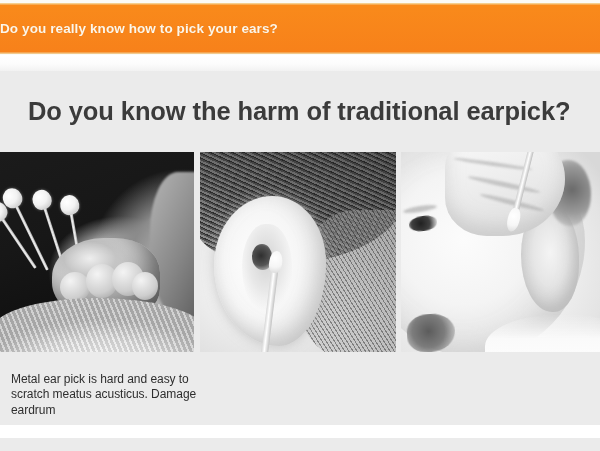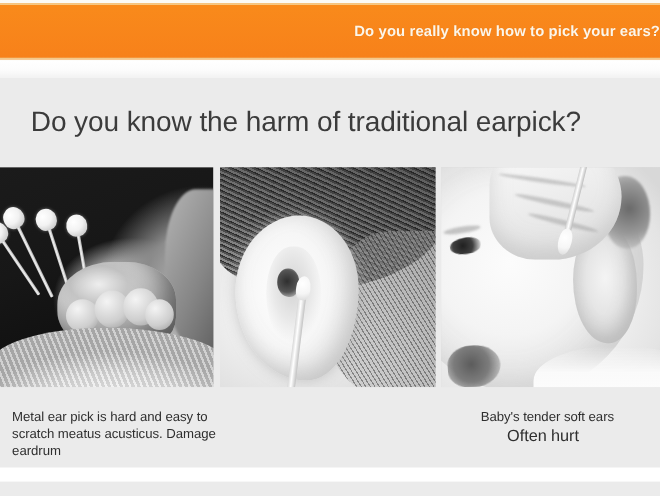--- a/index.html
+++ b/index.html
@@ -29,21 +29,21 @@
     position: absolute;
     left: 0; top: 3px;
     width: 600px; height: 51px;
     background: #f7871c;
     background-image: linear-gradient(to bottom,
         #f5cf8e 0px, #f5cf8e 1px,
         #f98a1b 2px, #f7811a 49px,
         #f2c98c 50px, #f2c98c 51px);
     display: flex;
     align-items: center;
-    justify-content: flex-end;
+    justify-content: flex-start;
   }
   .banner-text {
     color: #fdf6e9;
     font-size: 13.5px;
     font-weight: bold;
     letter-spacing: .1px;
     text-shadow: 0 0 1px rgba(0,0,0,.10);
     white-space: nowrap;
   }
 
@@ -61,21 +61,21 @@
     left: 0; top: 71px;
     width: 600px; height: 81px;
     background: #ebebeb;
     display: flex;
     align-items: center;
   }
   .headline {
     margin-left: 28px;
     color: #3b3b3b;
     font-size: 25.5px;
-    font-weight: 400;
+    font-weight: 700;
     letter-spacing: -0.1px;
     white-space: nowrap;
     text-align: right;
   }
 
   
   .photo-row {
     position: absolute;
     left: 0; top: 152px;
     width: 600px; height: 200px;
@@ -444,22 +444,18 @@
           <div class="swab3-tip"></div>
         </div>
         <div class="baby-bib"></div>
       </div>
     </div>
 
   </div>
 
   <div class="caption-row">
     <p class="caption c1">Metal ear pick is hard and easy to scratch meatus acusticus. Damage eardrum</p>
-    <p class="caption c3">
-      <span>Baby's tender soft ears</span>
-      <span class="line2-big">Often hurt</span>
-    </p>
   </div>
 
   <div class="bottom-white"></div>
   <div class="bottom-grey"></div>
 
 </div>
 
 </body></html>

